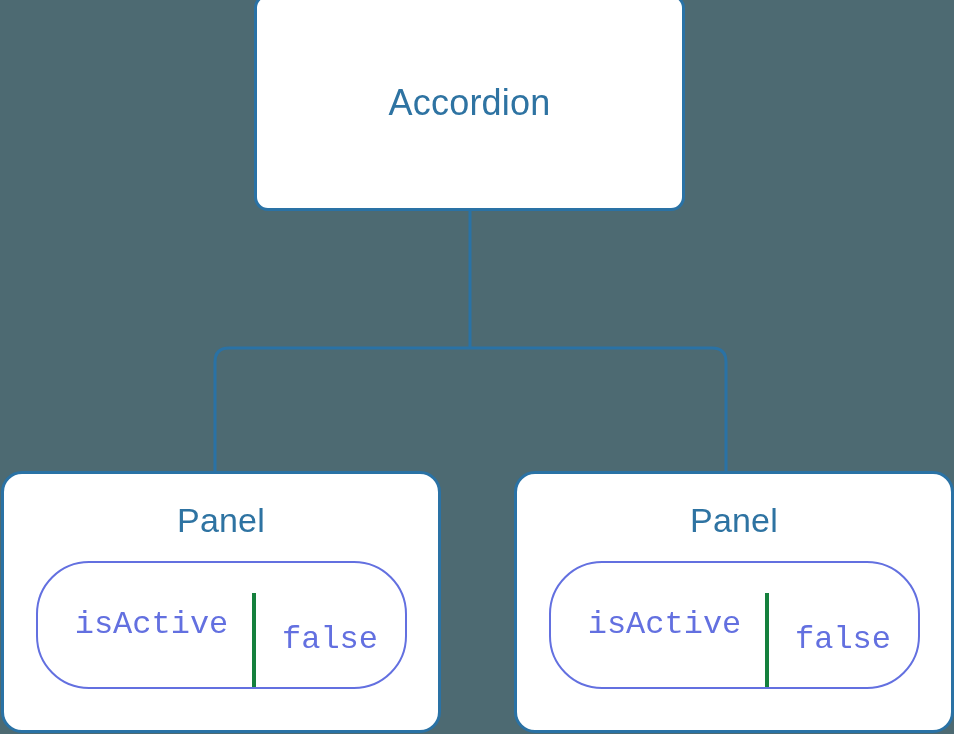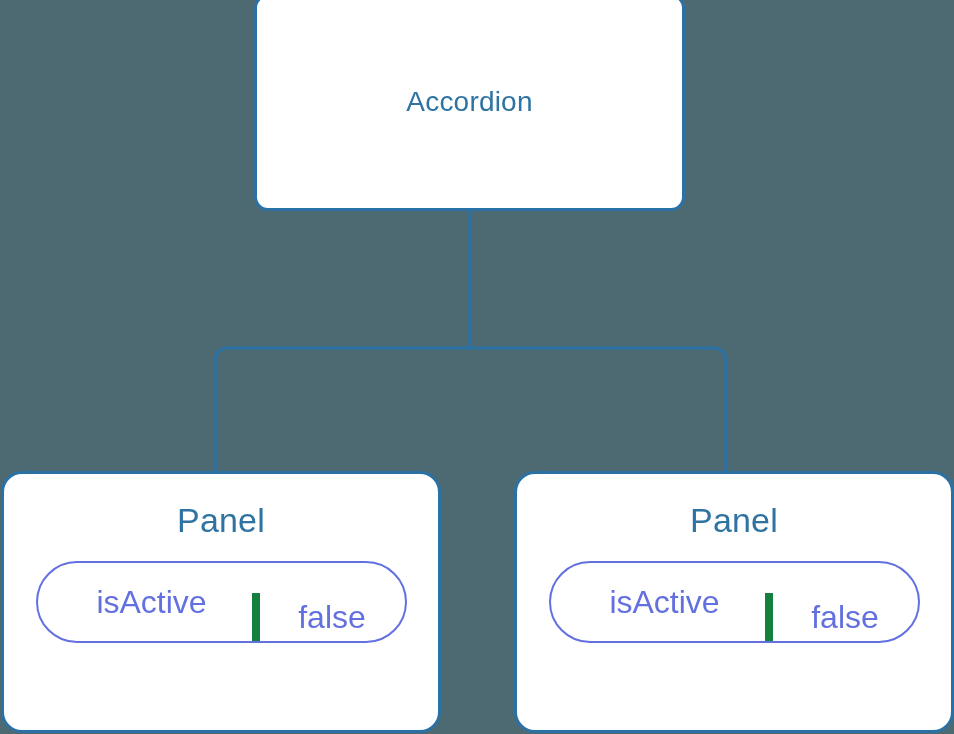--- a/index.html
+++ b/index.html
@@ -46,21 +46,21 @@
   .node-root {
     left: 254px;
     top: -6px;
     width: 431px;
     height: 217px;
     justify-content: center;
   }
 
   .node-title {
     color: #2e73a2;
-    font-size: 28px;
+    font-size: 36px;
     line-height: 1.1;
     letter-spacing: 0.2px;
     white-space: nowrap;
   }
 
   .node-panel {
     top: 471px;
     width: 440px;
     height: 262px;
     padding-top: 28px;
@@ -69,46 +69,47 @@
   .node-panel-left  { left: 1px; }
   .node-panel-right { left: 514px; }
 
   .node-panel .node-title {
     font-size: 34px;
   }
 
   
   .prop-pill {
     margin-top: 22px;
-    height: 82px;
+    height: 128px;
     border: 2px solid #6370e0;
     border-radius: 53px;
     box-sizing: border-box;
     display: flex;
     align-items: stretch;
     background: transparent;
+    font-family: Liberation Mono, monospace;
   }
   .prop-key,
   .prop-val {
     display: flex;
     align-items: center;
     justify-content: center;
     color: #6370e0;
     font-size: 32px;
     line-height: 1;
     white-space: nowrap;
     box-sizing: border-box;
   }
   .prop-key {
     width: 214px;
     padding-left: 14px;
   }
   .prop-val {
     width: 153px;
-    border-left: 8px solid #15803d;
+    border-left: 4px solid #15803d;
     margin-top: 30px;
   }
 </style>
 </head>
 <body>
 
 <div id="stage">
 
   <svg id="connectors" viewBox="0 0 954 734" width="954" height="734" xmlns="http://www.w3.org/2000/svg" fill="none">
 

